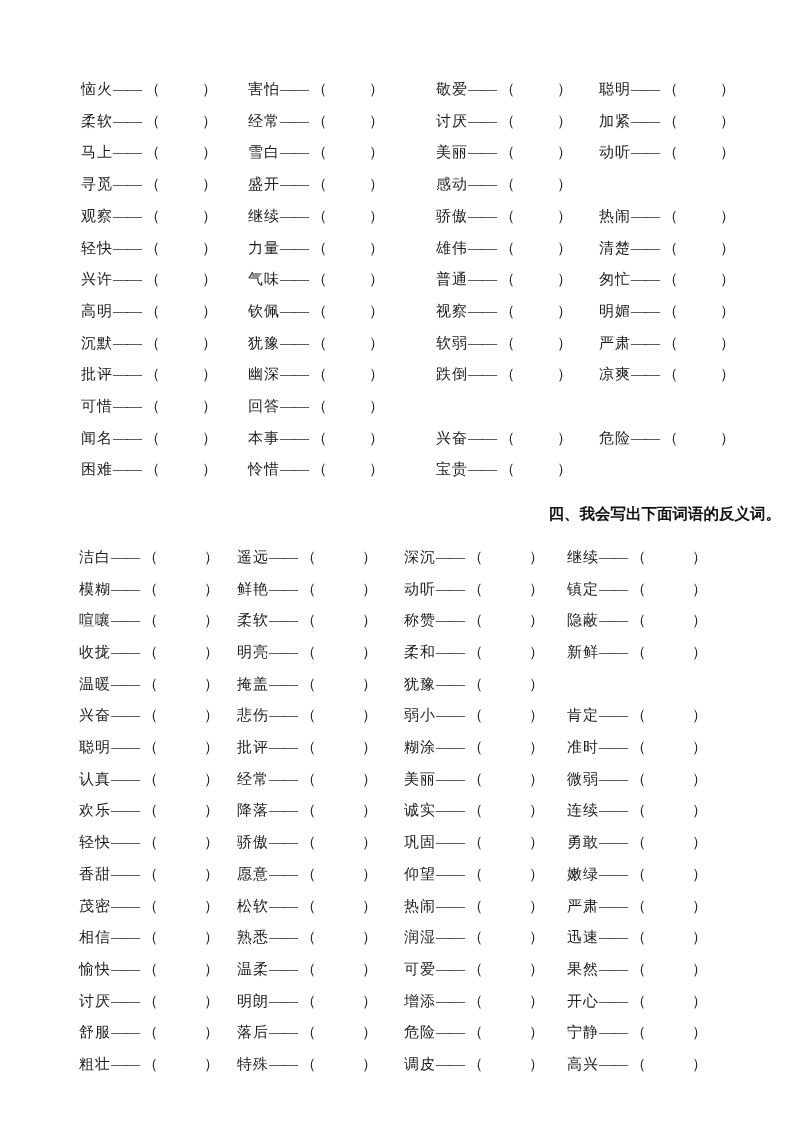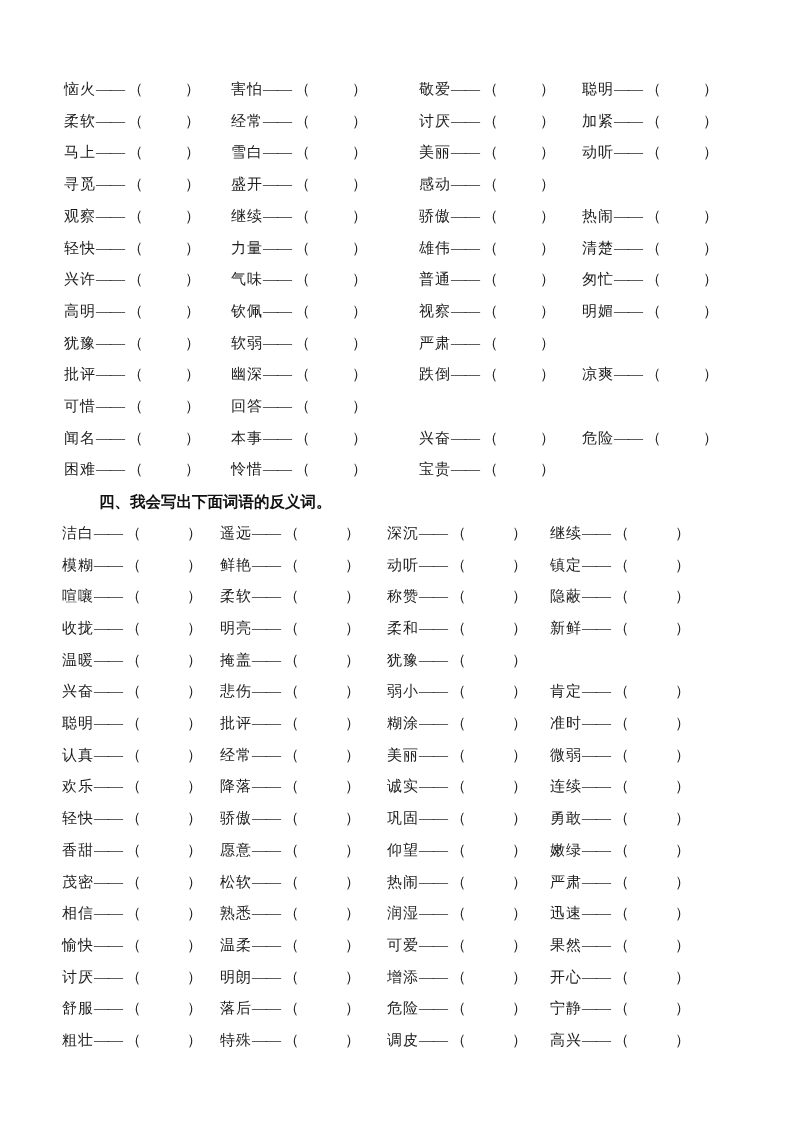--- a/index.html
+++ b/index.html
@@ -22,20 +22,21 @@
     background: #ffffff;
   }
   .rows {
     display: block;
   }
   .row {
     display: grid;
     line-height: 31.7px;
     font-size: 15px;
     white-space: nowrap;
+    margin-left: 17px;
   }
   
   .sec-syn .row {
     padding-left: 64px;
     grid-template-columns: 167px 188px 163px 1fr;
   }
   
   .sec-ant .row {
     padding-left: 62px;
     grid-template-columns: 158px 167px 163px 1fr;
@@ -50,22 +51,23 @@
     display: inline-block;
     width: 46px;
   }
   .sec-syn .gap { width: 42px; }
   .heading {
     font-family: "Liberation Sans", "DejaVu Sans", sans-serif;
     font-weight: 700;
     font-size: 15.5px;
     line-height: 31.7px;
     padding-left: 99px;
-    margin: 0;
+    margin: 12px;
     color: #111111;
+    text-align: right;
   }
 </style>
 </head>
 <body>
 
 <div class="page">
 
   <section class="sec-syn">
     <div class="rows">
         <div class="row">
@@ -109,20 +111,21 @@
           <span class="cell"><span class="w">普通</span><span class="dash">——</span><span>（</span><span class="gap"></span><span>）</span></span>
           <span class="cell"><span class="w">匆忙</span><span class="dash">——</span><span>（</span><span class="gap"></span><span>）</span></span>
         </div>
         <div class="row">
           <span class="cell"><span class="w">高明</span><span class="dash">——</span><span>（</span><span class="gap"></span><span>）</span></span>
           <span class="cell"><span class="w">钦佩</span><span class="dash">——</span><span>（</span><span class="gap"></span><span>）</span></span>
           <span class="cell"><span class="w">视察</span><span class="dash">——</span><span>（</span><span class="gap"></span><span>）</span></span>
           <span class="cell"><span class="w">明媚</span><span class="dash">——</span><span>（</span><span class="gap"></span><span>）</span></span>
         </div>
         <div class="row">
+          <span class="cell"><span class="w">沉默</span><span class="dash">——</span><span>（</span><span class="gap"></span><span>）</span></span>
           <span class="cell"><span class="w">犹豫</span><span class="dash">——</span><span>（</span><span class="gap"></span><span>）</span></span>
           <span class="cell"><span class="w">软弱</span><span class="dash">——</span><span>（</span><span class="gap"></span><span>）</span></span>
           <span class="cell"><span class="w">严肃</span><span class="dash">——</span><span>（</span><span class="gap"></span><span>）</span></span>
         </div>
         <div class="row">
           <span class="cell"><span class="w">批评</span><span class="dash">——</span><span>（</span><span class="gap"></span><span>）</span></span>
           <span class="cell"><span class="w">幽深</span><span class="dash">——</span><span>（</span><span class="gap"></span><span>）</span></span>
           <span class="cell"><span class="w">跌倒</span><span class="dash">——</span><span>（</span><span class="gap"></span><span>）</span></span>
           <span class="cell"><span class="w">凉爽</span><span class="dash">——</span><span>（</span><span class="gap"></span><span>）</span></span>
         </div>

